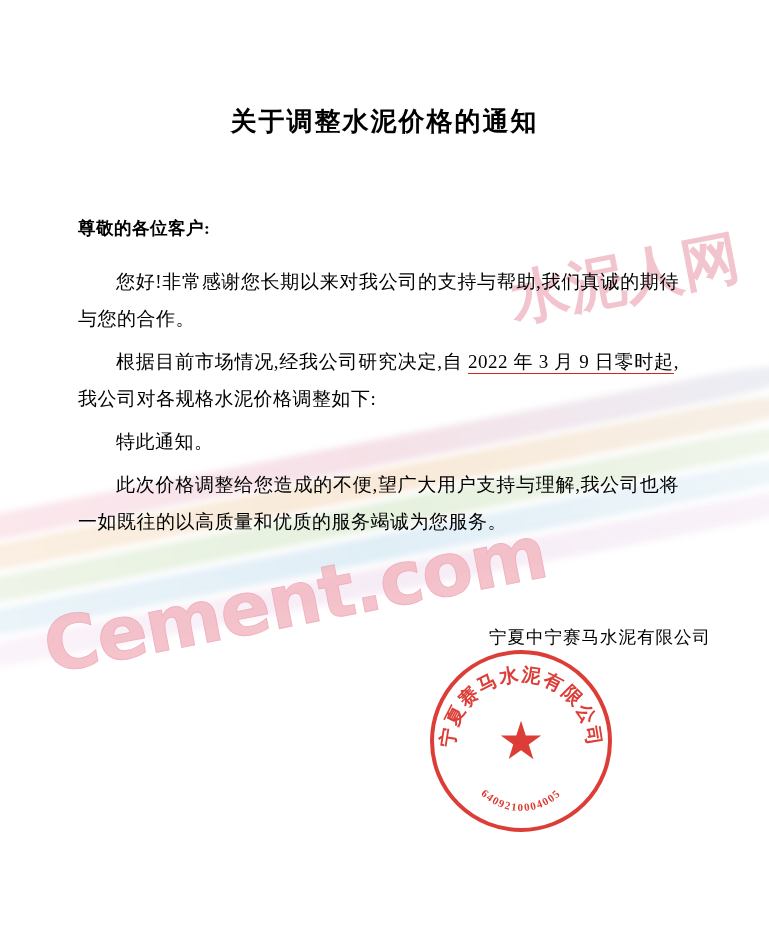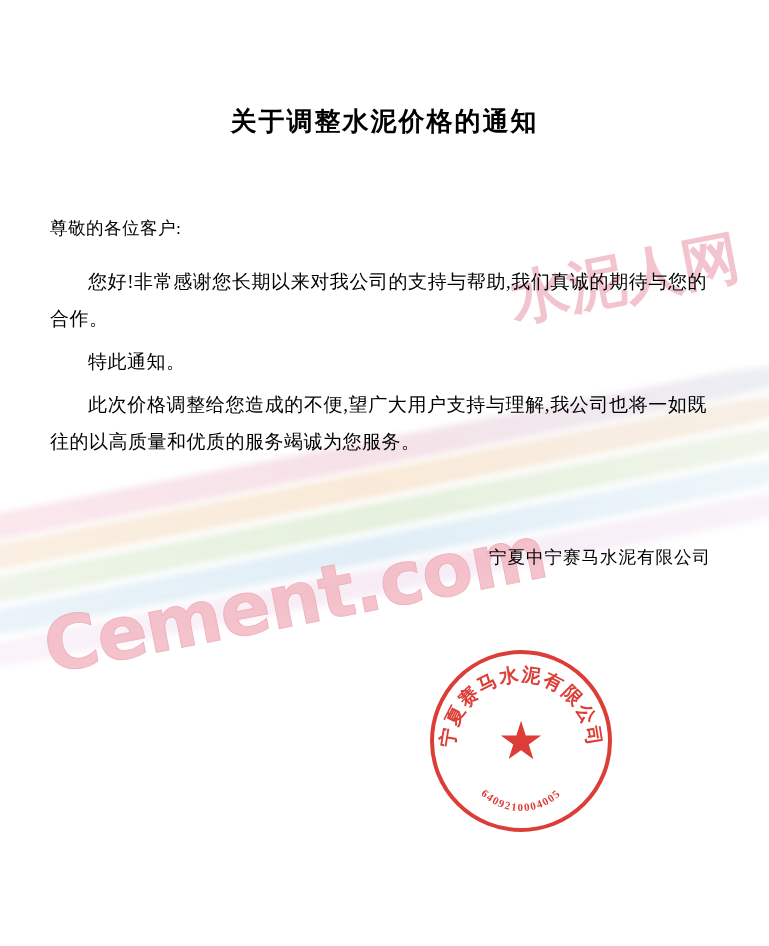--- a/index.html
+++ b/index.html
@@ -70,36 +70,37 @@
     font-size: 58px;
     color: #f0b7c2;
     opacity: .8;
     white-space: nowrap;
   }
 
   
   .doc {
     position: relative;
     z-index: 3;
-    padding: 0 50px;
+    padding: 0 78px;
     box-sizing: border-box;
   }
   .doc-title {
     text-align: center;
     font-size: 26px;
     font-weight: 700;
     letter-spacing: 2px;
     margin-top: 104px;
     margin-bottom: 0;
   }
   .salutation {
     margin-top: 72px;
     font-size: 17.5px;
     line-height: 1.95;
     letter-spacing: .5px;
+    font-weight: bold;
   }
   .para {
     font-size: 19px;
     line-height: 1.95;
     letter-spacing: .5px;
     text-align: justify;
     text-justify: inter-ideograph;
     margin: 6px 12px 0 0;
     text-indent: 2em;
   }
@@ -176,20 +177,23 @@
 </div>
 
 <div class="doc">
 
   <h1 class="doc-title">关于调整水泥价格的通知</h1>
 
   <p class="salutation">尊敬的各位客户:</p>
 
   <p class="para">您好!非常感谢您长期以来对我公司的支持与帮助,我们真诚的期待与您的合作。</p>
 
+  <p class="para">
+    <span>根据目前市场情况,经我公司研究决定,自&nbsp;</span><span class="ul-red">2022 年 3 月 9 日零时起</span><span>,我公司对各规格水泥价格调整如下:</span>
+  </p>
 
 
   <p class="para">特此通知。</p>
 
   <p class="para">此次价格调整给您造成的不便,望广大用户支持与理解,我公司也将一如既往的以高质量和优质的服务竭诚为您服务。</p>
 </div>
 
 <div class="sign-block">
   <div>宁夏中宁赛马水泥有限公司</div>
 </div>

